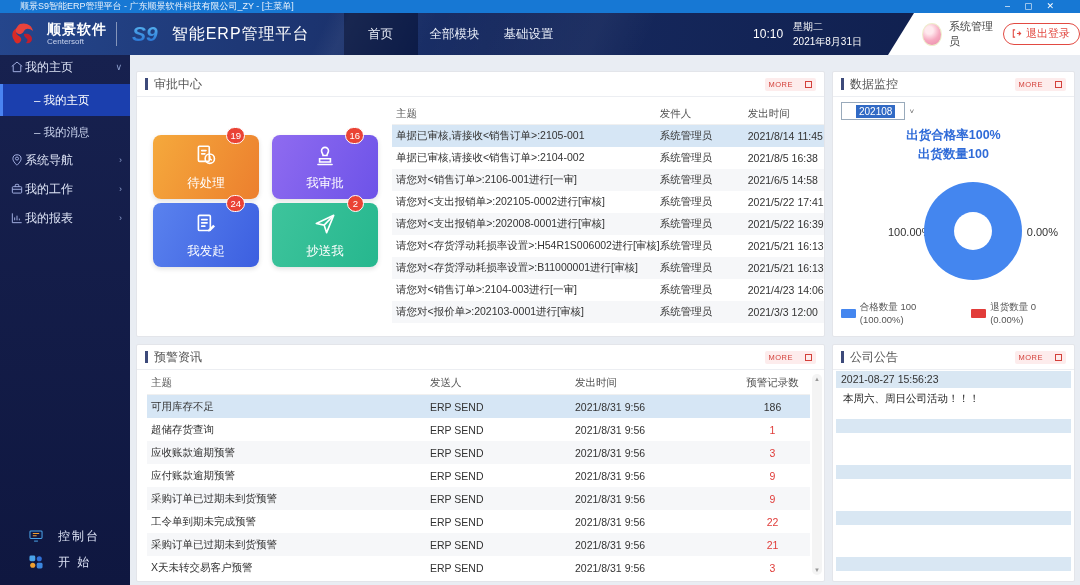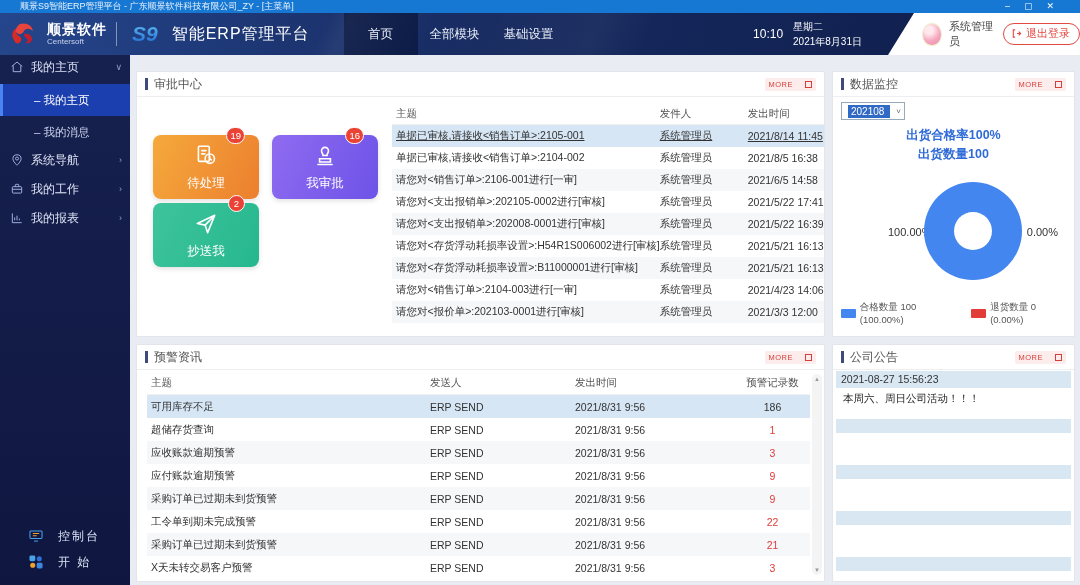--- a/index.html
+++ b/index.html
@@ -28,21 +28,21 @@
   .clock-time { font-size:12px; }
   .clock-date { font-size:10px; line-height:1.5; }
   .userwedge { width:192px; background:#fff; color:#333; clip-path:polygon(26px 0,100% 0,100% 100%,0 100%); display:flex; align-items:center; gap:7px; padding-left:34px; }
   .avatar { width:23px; height:23px; border-radius:50%; background:radial-gradient(circle at 35% 30%,#ffe9ee 20%,#f6a9c0 55%,#e98aa8); border:1px solid #eec; }
   .username { font-size:11px; color:#444; }
   .logout-btn { border:1px solid #e24a42; color:#e24a42; border-radius:11px; font-size:11px; padding:2px 9px 3px 7px; display:flex; align-items:center; gap:4px; cursor:pointer; background:#fff; white-space:nowrap; }
 
   
   .body-wrap { display:flex; height:530px; }
   .sidebar { width:130px; background:linear-gradient(#17214f,#0f1740); color:#dde3f5; display:flex; flex-direction:column; }
-  .side-item { height:29px; display:flex; align-items:center; gap:7px; padding:0 8px 5px 10px; font-size:12px; cursor:pointer; }
+  .side-item { height:29px; display:flex; align-items:center; gap:1px; padding:0 8px 5px 10px; font-size:12px; cursor:pointer; }
   .side-item .chev { margin-left:auto; font-size:9px; color:#8fa0cf; }
   .sub-item { height:32px; display:flex; align-items:center; padding-left:34px; font-size:11.5px; color:#cdd6ef; cursor:pointer; }
   .sub-item.active { background:#1b3fae; color:#fff; border-left:3px solid #4a84f2; padding-left:31px; }
   .side-footer { margin-top:auto; padding-bottom:10px; }
   .foot-item { height:26px; display:flex; align-items:center; gap:14px; padding-left:28px; font-size:12px; letter-spacing:2px; cursor:pointer; }
 
   .main { flex:1; padding:16px 5px 3px 6px; display:grid; grid-template-columns:1fr 243px; grid-template-rows:266px 1fr; gap:7px; }
   .panel { background:#fff; border:1px solid #e3e5ea; border-radius:2px; display:flex; flex-direction:column; overflow:hidden; }
   .panel-head { height:25px; flex:none; border-bottom:1px solid #eceef2; display:flex; align-items:center; padding:0 8px; }
   .accent { width:3px; height:12px; background:#3d4a7a; margin-right:6px; }
@@ -58,29 +58,29 @@
   .tile.t-orange { background:linear-gradient(115deg,#f5a93c,#ec7f2e); }
   .tile.t-purple { background:linear-gradient(115deg,#8f6bf0,#6d53e8); }
   .tile.t-blue   { background:linear-gradient(115deg,#5a82ee,#3c5fe0); }
   .tile.t-green  { background:linear-gradient(115deg,#3ec49c,#26b78e); }
   .badge { position:absolute; top:-8px; right:14px; min-width:17px; height:17px; border-radius:9px; background:#ea4335; color:#fff; font-size:9.5px; display:flex; align-items:center; justify-content:center; padding:0 3px; border:1px solid #fff; }
 
   .atable { flex:1; margin-left:14px; display:flex; flex-direction:column; font-size:10.5px; color:#333; position:relative; padding-right:12px; }
   .arow { display:flex; align-items:center; height:22px; flex:none; }
   .arow.head { color:#555; background:#fff; border-bottom:1px solid #f0f0f0; }
   .arow:not(.head):nth-child(odd) { background:#f6f7f9; }
-  .arow.sel { background:#d6e6f5 !important;text-decoration:underline; }
+  .arow.sel { background:#d6e6f5 !important; }
   .c-subj { flex:1; padding-left:4px; white-space:nowrap; overflow:hidden; }
   .c-sender { width:88px; flex:none; }
   .c-time { width:100px; flex:none; }
 
   
   .monitor-body { flex:1; position:relative; padding:5px 8px; display:flex; flex-direction:column; }
   .period-select { width:64px; height:18px; border:1px solid #9ab; background:#fff; display:flex; align-items:center; font-size:10px; cursor:pointer; }
-  .period-val { background:#316ac5; color:#fff; padding:1px 3px; margin:1px 6px; flex:1; }
+  .period-val { background:#316ac5; color:#fff; padding:1px 3px; margin:1px 14px; flex:1; }
   .period-chev { color:#666; font-size:8px; padding-right:3px; }
   .headline { text-align:center; color:#2f6bd8; font-weight:bold; font-size:12.5px; line-height:1.55; margin-top:6px; }
   .donut-zone { position:relative; flex:1;margin-left:39px; }
   .donut { position:absolute; left:50%; top:50%; transform:translate(-50%,-50%); width:98px; height:98px; border-radius:50%; background:#4486ef; }
   .donut::after { content:""; position:absolute; left:50%; top:50%; transform:translate(-50%,-50%); width:38px; height:38px; border-radius:50%; background:#fff; }
   .pct-left { position:absolute; left:8px; top:46%; font-size:11px; color:#333; }
   .pct-right { position:absolute; right:8px; top:46%; font-size:11px; color:#333; }
   .legend { display:flex; justify-content:center; gap:16px; font-size:9.5px; color:#555; padding:4px 0 6px; }
   .legend-item { display:flex; align-items:center; gap:4px; }
   .sw { width:16px; height:9px; border-radius:1px; }
@@ -247,20 +247,29 @@
           </div>
           <div class="tile t-purple">
             <svg width="26" height="26" viewBox="0 0 24 24" fill="none" stroke="#fff" stroke-width="1.5" stroke-linecap="round">
                 <path d="M12 4a3.2 3.2 0 0 1 3.2 3.2c0 2-1.4 2.6-1.4 4.3h-3.6c0-1.7-1.4-2.3-1.4-4.3A3.2 3.2 0 0 1 12 4z"></path>
                 <path d="M7 14.5h10v3H7z"></path>
                 <path d="M5.5 19.8h13"></path>
               </svg>
             <span class="badge">16</span>
             <span>我审批</span>
           </div>
+          <div class="tile t-blue">
+            <svg width="26" height="26" viewBox="0 0 24 24" fill="none" stroke="#fff" stroke-width="1.5" stroke-linecap="round">
+                <rect x="5" y="4" width="11" height="14" rx="1"></rect>
+                <path d="M8 8h5M8 11h5M8 14h3"></path>
+                <path d="M14.5 16.8l4.2-4.2 1.6 1.6-4.2 4.2-2.1.5z" fill="#fff" stroke="none"></path>
+              </svg>
+            <span class="badge">24</span>
+            <span>我发起</span>
+          </div>
           <div class="tile t-green">
             <svg width="26" height="26" viewBox="0 0 24 24" fill="none" stroke="#fff" stroke-width="1.5" stroke-linejoin="round">
                 <path d="M4 11.5L20 4l-6.5 16-2.3-7z"></path>
                 <path d="M11.2 13L20 4"></path>
               </svg>
             <span class="badge">2</span>
             <span>抄送我</span>
           </div>
         </div>
 

